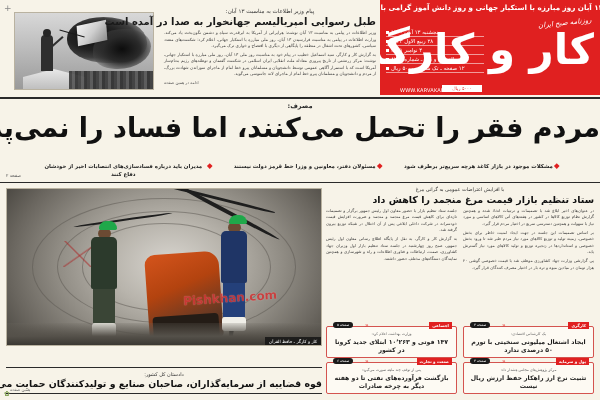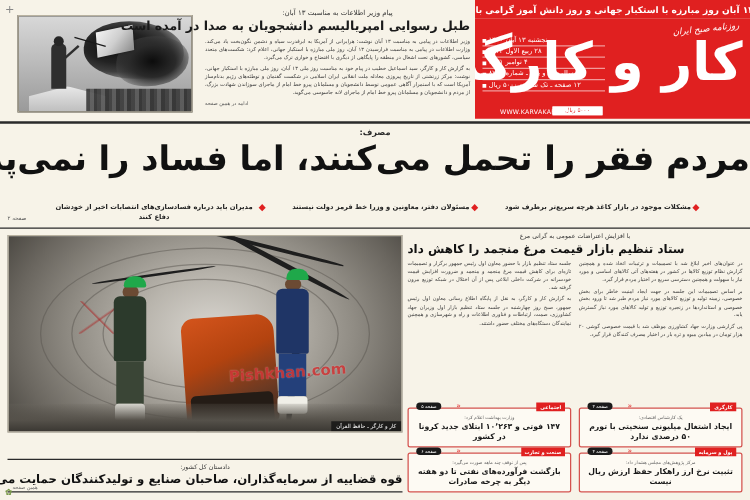--- a/index.html
+++ b/index.html
@@ -431,21 +431,21 @@
   }
   .col-article .kicker {
     font-size: 5px;
     color: #333;
     text-align: center;
   }
   .col-article .headline {
     font-size: 9.5px;
     font-weight: bold;
     color: #111;
-    text-align: left;
+    text-align: right;
     letter-spacing: -0.4px;
     margin: 1.5px 0 3px;
     white-space: nowrap;
   }
   .col-body {
     display: flex;
     flex-direction: row;
     gap: 6px;
     font-size: 4.1px;
     line-height: 1.6;
@@ -605,21 +605,21 @@
     <div class="flag"></div>
     <div class="pole"></div>
     <div class="platform"></div>
     <div class="crowd"></div>
     <div class="figure"></div>
     <div class="arm"></div>
   </div>
 
   <div class="top-article">
     <div class="kicker">پیام وزیر اطلاعات به مناسبت ۱۳ آبان:</div>
-    <div class="headline">طبل رسوایی امپریالیسم دانشجویان به صدا در آمده است</div>
+    <div class="headline">طبل رسوایی امپریالیسم جهانخوار به صدا در آمده است</div>
     <div class="body">
       <p>وزیر اطلاعات در پیامی به مناسبت ۱۳ آبان نوشت: هرایرانی از آمریکا به ابرقدرت سیاه و دشمن نگون‌بخت یاد می‌کند. وزارت اطلاعات در پیامی به مناسبت فرارسیدن ۱۳ آبان، روز ملی مبارزه با استکبار جهانی، اعلام کرد: شکست‌های متعدد سیاسی، کشورهای تحت اشغال در منطقه را پایگاهی از دیگری با افتضاح و خواری ترک می‌گیرد.</p>
       <p>به گزارش کار و کارگر، سید اسماعیل خطیب در پیام خود به مناسبت روز ملی ۱۳ آبان، روز ملی مبارزه با استکبار جهانی، نوشت: مرکز زرتشتی از تاریخ پیروزی معادله ملت انقلابی ایران اسلامی در شکست گفتمان و توطئه‌های رژیم بدنام‌ساز آمریکا است که با استمرار آگاهی عمومی توسط دانشجویان و مسلمانان پیرو خط امام از ماجرای سوزاندن شهادت بزرگ، از مردم و دانشجویان و مسلمانان پیرو خط امام از ماجرای لانه جاسوسی می‌گوید.</p>
     </div>
     <div class="contd">ادامه در همین صفحه</div>
   </div>
 
   <div class="rule rule-h1"></div>
 
   <div class="lead">

